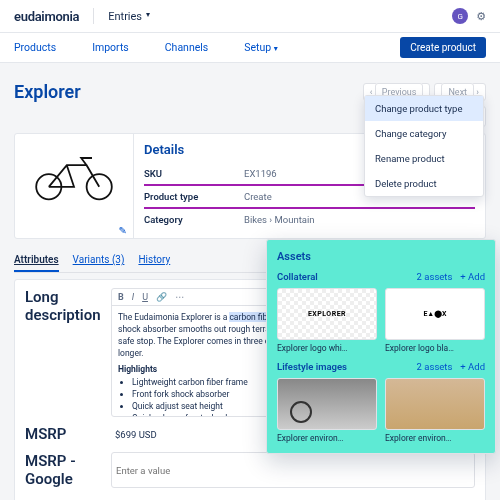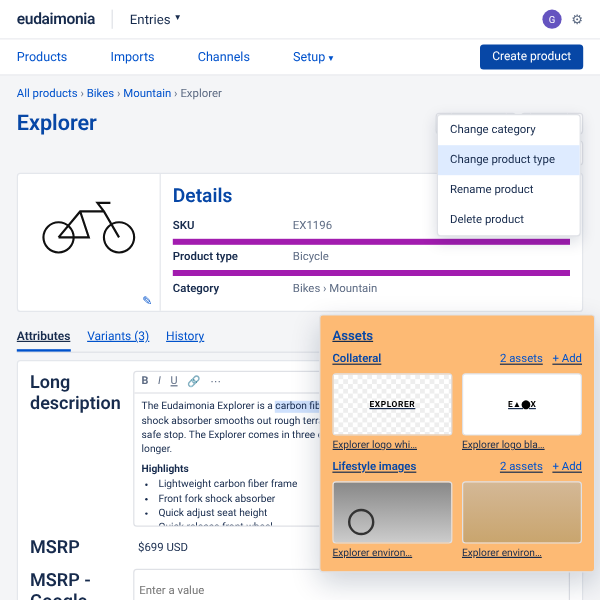--- a/index.html
+++ b/index.html
@@ -22,22 +22,22 @@
   .page-title { color: #0747a6; font-size: 18px; font-weight: 600; }
   .pager { display: flex; gap: 4px; margin-left: auto; font-size: 9px; color: #97a0af; }
   .pager span { padding: 3px 6px; border: 1px solid #dfe1e6; border-radius: 3px; background: #fff; }
   .actions-row { display: flex; justify-content: flex-end; margin-top: 4px; }
   .actions-btn { background: #fff; border: 1px solid #dfe1e6; padding: 4px 8px; border-radius: 3px; font-size: 10px; display: flex; align-items: center; gap: 4px; cursor: pointer; }
   .main-panel { background: #fff; border: 1px solid #e4e7ec; border-radius: 3px; margin-top: 6px; display: flex; }
   .img-col { width: 118px; padding: 10px; position: relative; }
   .prod-img { width: 98px; height: 64px; background: #fff; display: flex; align-items: center; justify-content: center; }
   .edit-pencil { position: absolute; bottom: 2px; right: 6px; color: #0052cc; font-size: 10px; cursor: pointer; }
   .det-col { flex: 1; padding: 8px 10px; border-left: 1px solid #e4e7ec; }
-  .det-title { color: #0747a6; font-size: 16px; font-weight: 600; margin-bottom: 6px; }
-  .det-row { display: flex; padding: 5px 0; border-bottom: 5px solid #a21caf; }
+  .det-title { color: #0747a6; font-size: 13px; font-weight: 600; margin-bottom: 6px; }
+  .det-row { display: flex; padding: 5px 0; border-bottom: 2px solid #a21caf; }
   .det-row:last-child { border-bottom: none; }
   .det-label { width: 100px; font-size: 9.5px; font-weight: 600; color: #172b4d; }
   .det-value { font-size: 9.5px; color: #5e6c84; }
   .tabs { display: flex; gap: 14px; margin-top: 10px; border-bottom: 1px solid #dfe1e6; }
   .tab { font-size: 10px; padding: 5px 0; cursor: pointer; color: #0052cc; text-decoration: underline; }
   .tab.active { color: #172b4d; font-weight: 600; border-bottom: 2px solid #0052cc; }
   .tab-actions { margin-left: auto; display: flex; gap: 6px; align-items: center; padding-bottom: 3px; }
   .cancel { color: #0052cc; font-size: 10px; cursor: pointer; }
   .save { background: #0052cc; color: #fff; padding: 4px 10px; border-radius: 3px; font-size: 10px; cursor: pointer; }
   .info-panel { background: #fff; border: 1px solid #e4e7ec; border-radius: 3px; margin-top: 6px; padding: 8px 10px; }
@@ -52,21 +52,21 @@
   .editor-body ul { margin-left: 14px; margin-top: 2px; }
   .input-val { flex: 1; font-size: 9.5px; color: #172b4d; padding: 4px; }
   .input-ph { flex: 1; font-size: 9.5px; color: #97a0af; padding: 4px; border: 1px solid #dfe1e6; border-radius: 3px; }
 
   
   .menu { position: absolute; top: 95px; right: 16px; background: #fff; border: 1px solid #dfe1e6; border-radius: 3px; box-shadow: 0 4px 12px rgba(9,30,66,0.15); width: 120px; z-index: 10; }
   .menu-item { padding: 7px 10px; font-size: 9.5px; cursor: pointer; }
   .menu-item.hover { background: #deebff; }
 
   
-  .assets { position: absolute; top: 262px; right: 4px; width: 230px; background: #fdba74; border: 1px solid #dfe1e6; border-radius: 3px; box-shadow: 0 8px 24px rgba(9,30,66,0.2); padding: 10px; z-index: 20; text-decoration: underline; }
+  .assets { position: absolute; top: 239px; right: 4px; width: 230px; background: #5eead4; border: 1px solid #dfe1e6; border-radius: 3px; box-shadow: 0 8px 24px rgba(9,30,66,0.2); padding: 10px; z-index: 20; }
   .assets h3 { color: #0747a6; font-size: 11px; font-weight: 600; margin-bottom: 4px; }
   .asset-sec { margin-top: 8px; }
   .asset-head { display: flex; align-items: center; font-size: 9.5px; margin-bottom: 6px; }
   .asset-head .sec-title { color: #0747a6; font-weight: 600; }
   .asset-head .count { margin-left: auto; color: #0052cc; margin-right: 8px; }
   .asset-head .add { color: #0052cc; cursor: pointer; }
   .asset-grid { display: flex; gap: 8px; }
   .asset-card { flex: 1; }
   .asset-thumb { width: 100%; height: 52px; border: 1px solid #dfe1e6; border-radius: 3px; background: #f4f5f7; display: flex; align-items: center; justify-content: center; font-size: 7px; overflow: hidden; }
   .asset-name { font-size: 8.5px; margin-top: 3px; color: #172b4d; white-space: nowrap; overflow: hidden; text-overflow: ellipsis; }
@@ -101,26 +101,20 @@
   <span class="navitem">Channels</span>
   <span class="navitem">
     <span>Setup</span>
     <span class="chev">▾</span>
   </span>
   <span class="btn-primary">Create product</span>
 </div>
 
 <div class="content">
 
-  <div class="crumbs">
-    <a>All products</a> ›
-    <a>Bikes</a> ›
-    <a>Mountain</a> ›
-    <span>Explorer</span>
-  </div>
 
   <div class="header-row">
     <div class="page-title">Explorer</div>
     <div class="pager">
       <span>‹ <span>Previous</span></span>
       <span><span>Next</span> ›</span>
     </div>
   </div>
   <div class="actions-row">
     <div class="actions-btn">
@@ -141,21 +135,21 @@
       <span class="edit-pencil">✎</span>
     </div>
     <div class="det-col">
       <div class="det-title">Details</div>
       <div class="det-row">
         <div class="det-label">SKU</div>
         <div class="det-value">EX1196</div>
       </div>
       <div class="det-row">
         <div class="det-label">Product type</div>
-        <div class="det-value">Bicycle</div>
+        <div class="det-value">Create</div>
       </div>
       <div class="det-row">
         <div class="det-label">Category</div>
         <div class="det-value">Bikes › Mountain</div>
       </div>
     </div>
   </div>
 
   <div class="tabs">
     <div class="tab active">Attributes</div>
@@ -200,22 +194,22 @@
 
     <div class="info-row">
       <div class="info-label">MSRP - Google</div>
       <input class="input-ph" placeholder="Enter a value" style="">
     </div>
 
   </div>
 </div>
 
 <div class="menu">
+  <div class="menu-item hover">Change product type</div>
   <div class="menu-item">Change category</div>
-  <div class="menu-item hover">Change product type</div>
   <div class="menu-item">Rename product</div>
   <div class="menu-item">Delete product</div>
 </div>
 
 <div class="assets">
   <h3>Assets</h3>
 
   <div class="asset-sec">
     <div class="asset-head">
       <span class="sec-title">Collateral</span>

